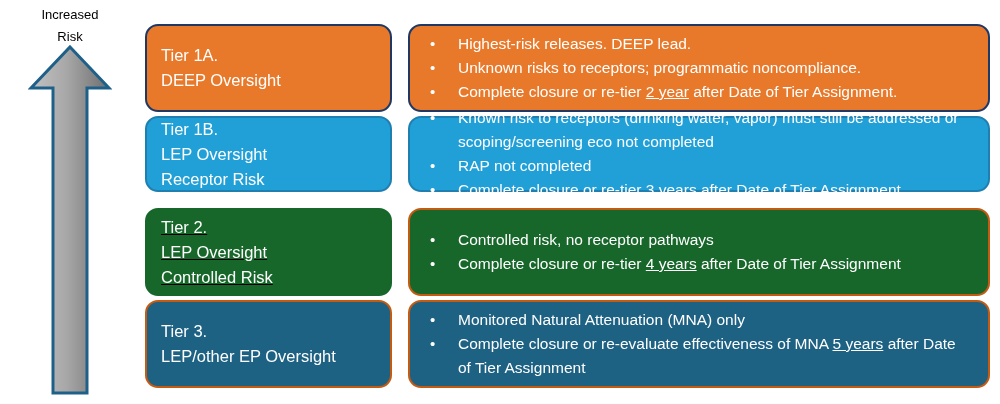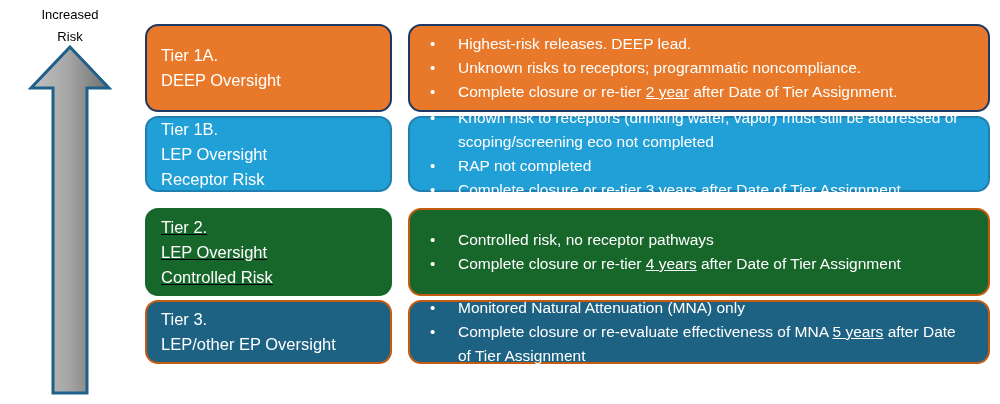--- a/index.html
+++ b/index.html
@@ -46,21 +46,21 @@
   .tier-row {
     position: absolute;
     left: 145px;
     right: 10px;
     display: flex;
     gap: 0;
   }
   .tier-row[data-row="0"] { top: 24px;  height: 88px; }
   .tier-row[data-row="1"] { top: 116px; height: 76px; }
   .tier-row[data-row="2"] { top: 208px; height: 88px; }
-  .tier-row[data-row="3"] { top: 300px; height: 64px; }
+  .tier-row[data-row="3"] { top: 300px; height: 88px; }
 
   .tier-label-box {
     width: 247px;
     flex: 0 0 247px;
     border-radius: 13px;
     box-sizing: border-box;
     border-width: 2px;
     border-style: solid;
     display: flex;
     flex-direction: column;

